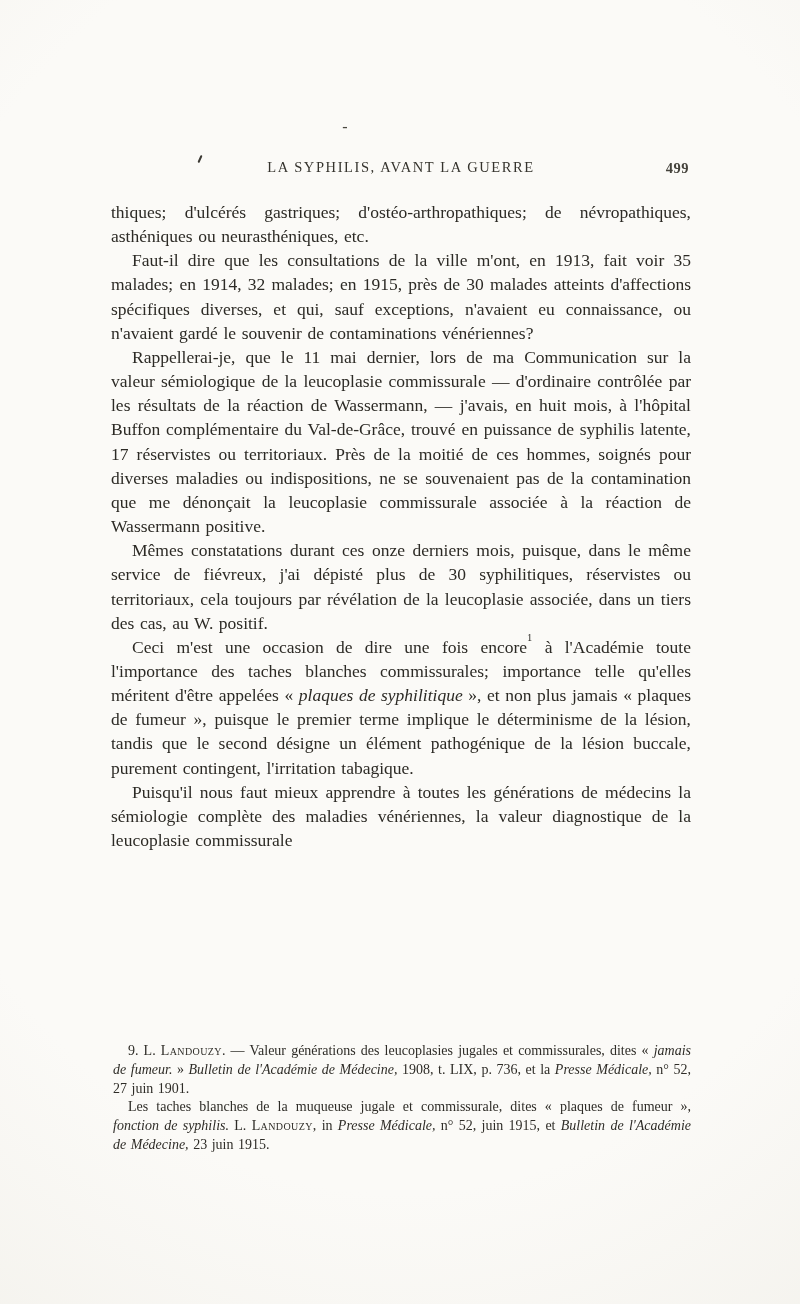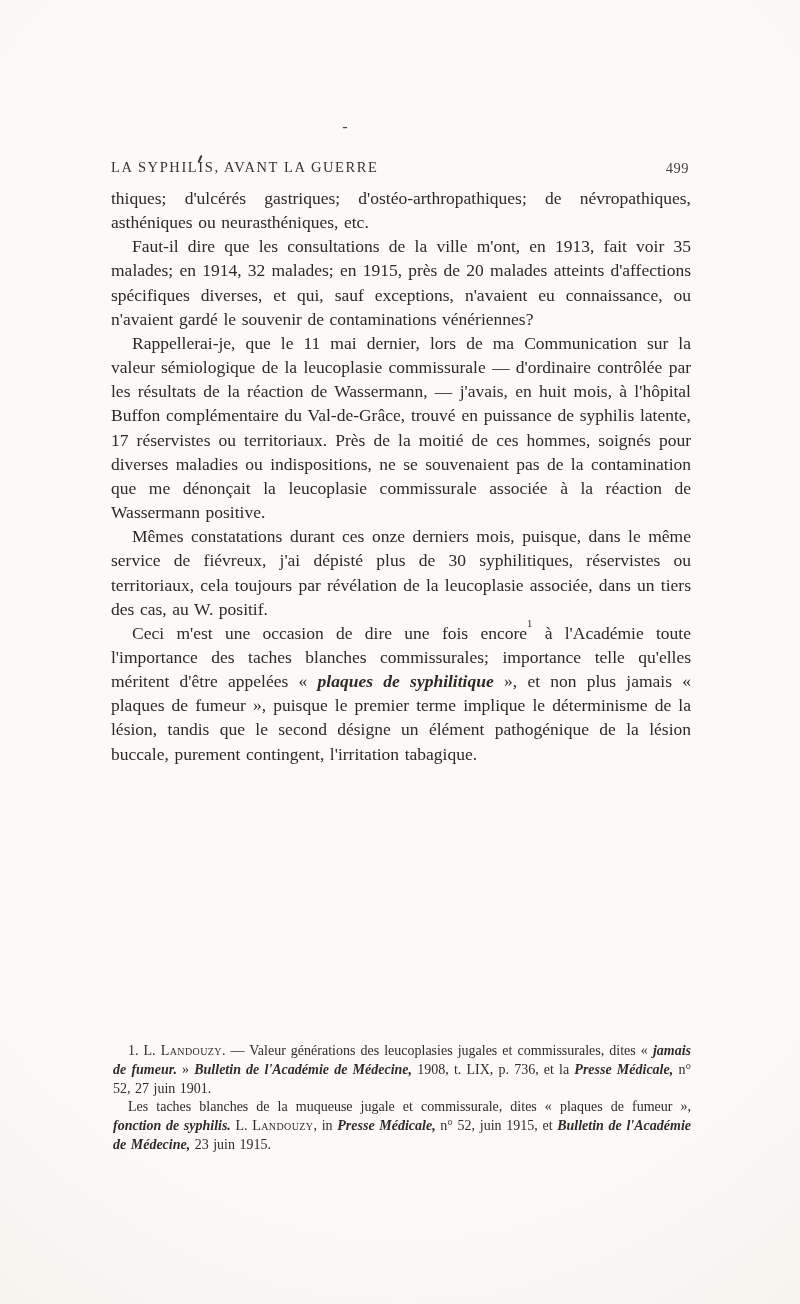--- a/index.html
+++ b/index.html
@@ -29,41 +29,42 @@
   .header {
     position: absolute;
     top: 159px;
     left: 111px;
     width: 580px;
     height: 20px;
     font-size: 14.5px;
     letter-spacing: 1.6px;
     color: #35332d;
   }
-  .running-title { display: block; }
+  .running-title { display: block; text-align: center; }
   .page-number {
     position: absolute;
     right: 2px;
     top: 1px;
     letter-spacing: .5px;
     color: #45433c;
+    font-weight: bold;
   }
   .artifact {
     position: absolute;
     left: 88px;
     top: -4px;
     width: 2px;
     height: 8px;
     background: #3c3a34;
     transform: rotate(24deg);
     border-radius: 1px;
   }
   .body-text {
     position: absolute;
-    top: 186px;
+    top: 200px;
     left: 111px;
     width: 580px;
     font-size: 17.5px;
     line-height: 24.15px;
     text-align: justify;
     word-spacing: 1.2px;
   }
   .body-text p { margin: 0; }
   .body-text p.indent { text-indent: 21px; }
   sup {
@@ -78,42 +79,43 @@
     left: 113px;
     width: 578px;
     font-size: 14px;
     line-height: 18.8px;
     text-align: justify;
     word-spacing: 1px;
     color: #2e2c27;
   }
   .footnotes p { margin: 0; }
   .footnotes p.indent { text-indent: 15px; }
-  .it { font-style: italic; font-weight: bold; }
+  .it { font-style: italic; }
   .sc { font-variant: small-caps; letter-spacing: .4px; }
 </style>
 </head>
 <body>
 
 <div class="page">
 
   <div class="sig-mark">-</div>
 
   <div class="header">
     <span class="artifact"></span>
     <span class="running-title">LA SYPHILIS, AVANT LA GUERRE</span>
     <span class="page-number">499</span>
   </div>
 
   <div class="body-text" id="body-text">
       <p><span>thiques; d'ulcérés gastriques; d'ostéo-arthropathiques; de névropathiques, asthéniques ou neurasthéniques, etc.</span></p>
-      <p class="indent"><span>Faut-il dire que les consultations de la ville m'ont, en 1913, fait voir 35 malades; en 1914, 32 malades; en 1915, près de 20 malades atteints d'affections spécifiques diverses, et qui, sauf exceptions, n'avaient eu connaissance, ou n'avaient gardé le souvenir de contaminations vénériennes?</span></p>
+      <p class="indent"><span>Faut-il dire que les consultations de la ville m'ont, en 1913, fait voir 35 malades; en 1914, 32 malades; en 1915, près de 30 malades atteints d'affections spécifiques diverses, et qui, sauf exceptions, n'avaient eu connaissance, ou n'avaient gardé le souvenir de contaminations vénériennes?</span></p>
       <p class="indent"><span>Rappellerai-je, que le 11 mai dernier, lors de ma Communication sur la valeur sémiologique de la leucoplasie commissurale — d'ordinaire contrôlée par les résultats de la réaction de Wassermann, — j'avais, en huit mois, à l'hôpital Buffon complémentaire du Val-de-Grâce, trouvé en puissance de syphilis latente, 17 réservistes ou territoriaux. Près de la moitié de ces hommes, soignés pour diverses maladies ou indispositions, ne se souvenaient pas de la contamination que me dénonçait la leucoplasie commissurale associée à la réaction de Wassermann positive.</span></p>
       <p class="indent"><span>Mêmes constatations durant ces onze derniers mois, puisque, dans le même service de fiévreux, j'ai dépisté plus de 30 syphilitiques, réservistes ou territoriaux, cela toujours par révélation de la leucoplasie associée, dans un tiers des cas, au W. positif.</span></p>
       <p class="indent"><span>Ceci m'est une occasion de dire une fois encore</span><sup>1</sup><span> à l'Académie toute l'importance des taches blanches commissurales; importance telle qu'elles méritent d'être appelées « </span><span class="it">plaques de syphilitique</span><span> », et non plus jamais « plaques de fumeur », puisque le premier terme implique le déterminisme de la lésion, tandis que le second désigne un élément pathogénique de la lésion buccale, purement contingent, l'irritation tabagique.</span></p>
+      <p class="indent"><span>Puisqu'il nous faut mieux apprendre à toutes les générations de médecins la sémiologie complète des maladies vénériennes, la valeur diagnostique de la leucoplasie commissurale</span></p>
     </div>
 
   <div class="footnotes" id="footnotes">
-      <p class="indent"><span>1. L. </span><span class="sc">Landouzy</span><span>. — Valeur générations des leucoplasies jugales et commissurales, dites « </span><span class="it">jamais de fumeur.</span><span> » </span><span class="it">Bulletin de l'Académie de Médecine,</span><span> 1908, t. LIX, p. 736, et la </span><span class="it">Presse Médicale,</span><span> n° 52, 27 juin 1901.</span></p>
+      <p class="indent"><span>9. L. </span><span class="sc">Landouzy</span><span>. — Valeur générations des leucoplasies jugales et commissurales, dites « </span><span class="it">jamais de fumeur.</span><span> » </span><span class="it">Bulletin de l'Académie de Médecine,</span><span> 1908, t. LIX, p. 736, et la </span><span class="it">Presse Médicale,</span><span> n° 52, 27 juin 1901.</span></p>
       <p class="indent"><span>Les taches blanches de la muqueuse jugale et commissurale, dites « plaques de fumeur », </span><span class="it">fonction de syphilis.</span><span> L. </span><span class="sc">Landouzy</span><span>, in </span><span class="it">Presse Médicale,</span><span> n° 52, juin 1915, et </span><span class="it">Bulletin de l'Académie de Médecine,</span><span> 23 juin 1915.</span></p>
     </div>
 
 </div>
 
 </body></html>

